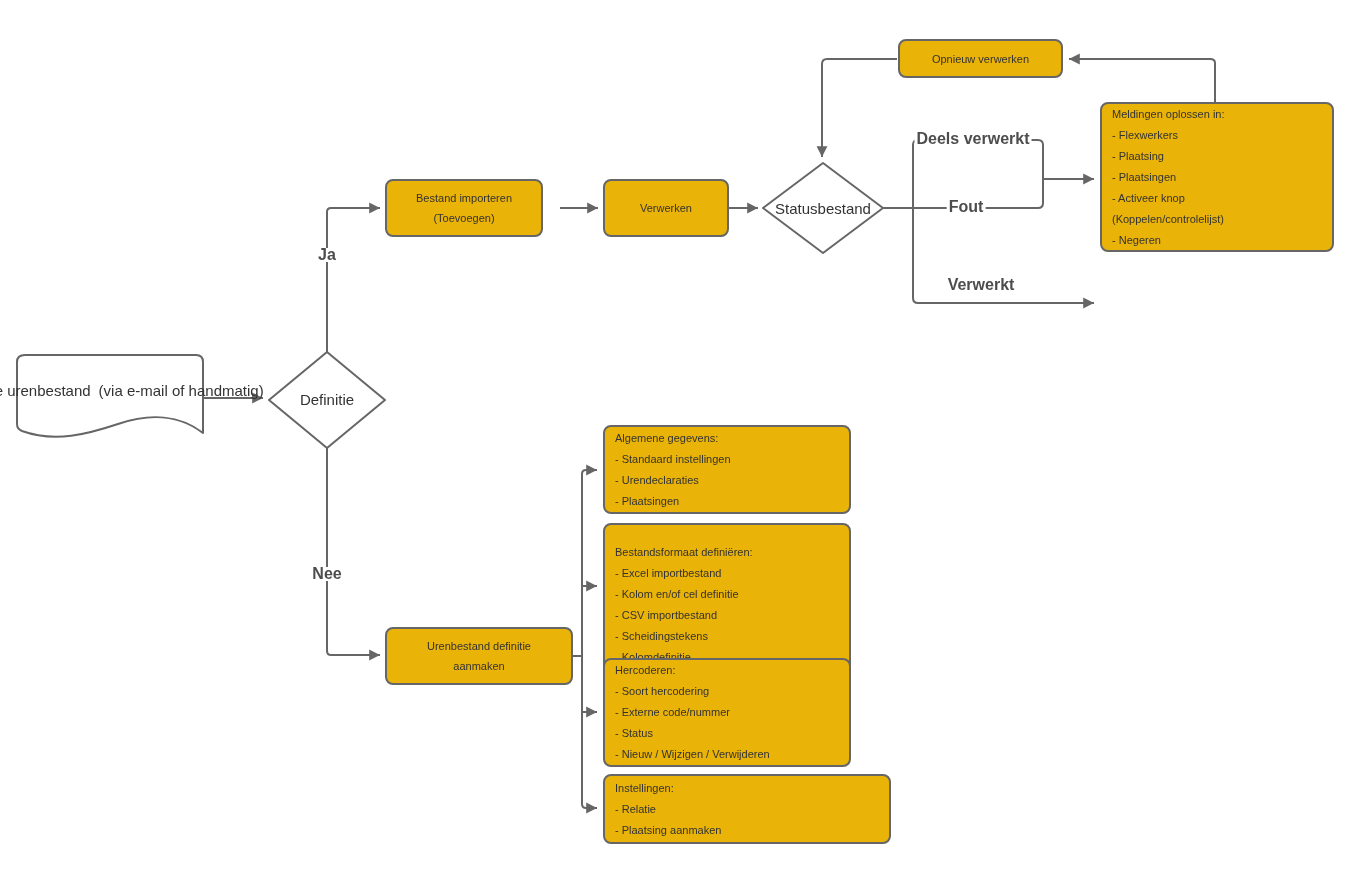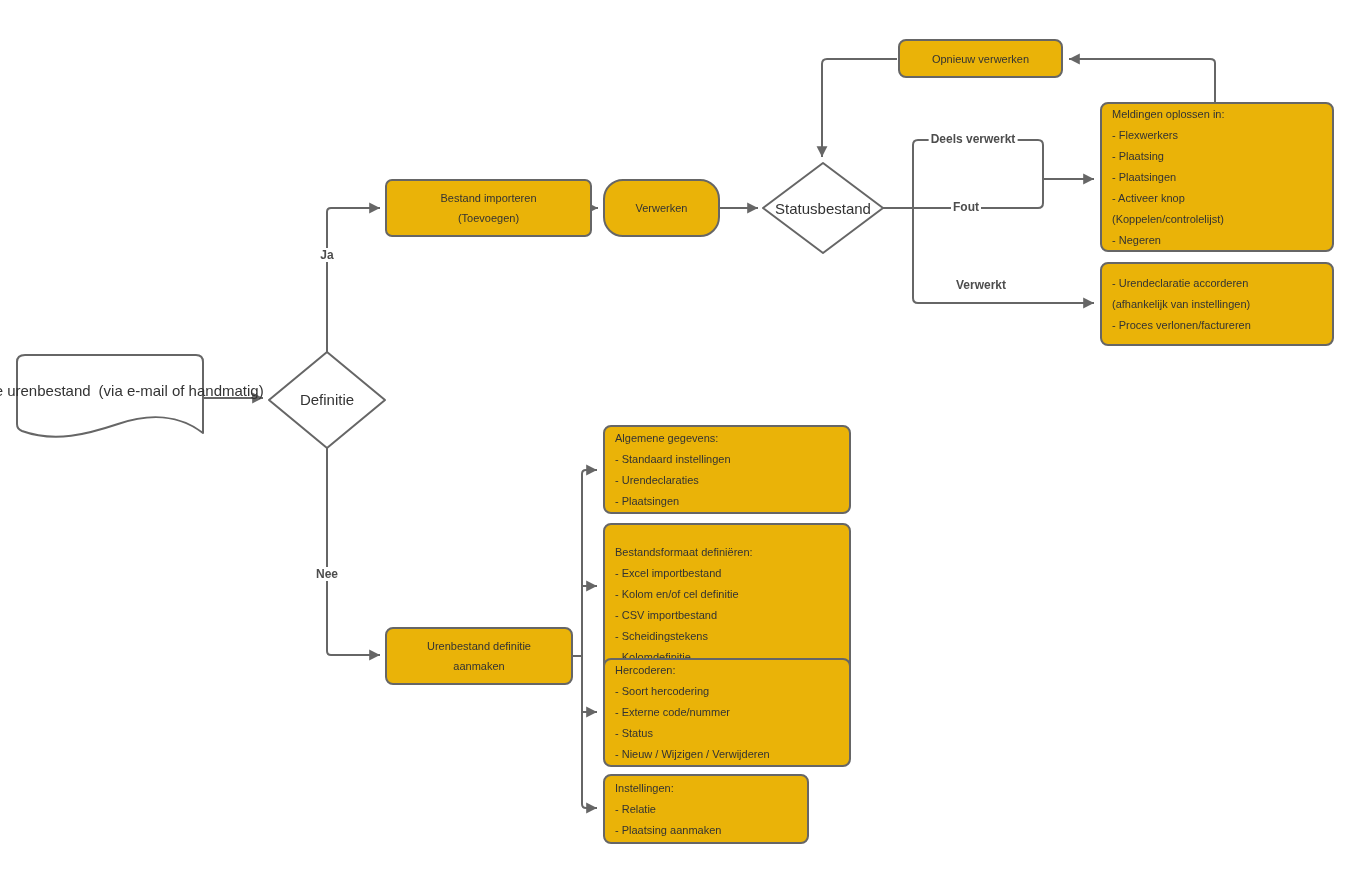--- a/index.html
+++ b/index.html
@@ -32,21 +32,21 @@
     display:flex;flex-direction:column;justify-content:center;
     text-align:left;line-height:21px;padding:0 10px;
   }
   .shape-label{
     position:absolute;display:flex;flex-direction:row;align-items:center;justify-content:center;
     text-align:center;color:var(--text);font-size:15px;line-height:20px;pointer-events:none;
   }
   .edge-label{
     position:absolute;transform:translate(-50%,-50%);
     background:#ffffff;color:var(--label);
-    font-size:12px;font-weight:bold;line-height:14px;
+    font-size:16px;font-weight:bold;line-height:14px;
     padding:0 2px;white-space:nowrap;
   }
   .line{white-space:nowrap;}
 </style>
 </head>
 <body>
 
 <div class="canvas">
 
   <svg class="connector-layer" viewBox="0 0 1352 887" xmlns="http://www.w3.org/2000/svg">
@@ -88,48 +88,43 @@
 
   <div class="shape-label" style="left:269px;top:352px;width:116px;height:96px;">
     <span>Definitie</span>
   </div>
 
   <div class="shape-label" style="left:763px;top:163px;width:120px;height:90px;line-height:19px;">
       <div class="line">Status</div>
       <div class="line">bestand</div>
     </div>
 
-  <div class="node-box center-text" style="left:385px;top:179px;width:207px;height:58px;border-radius:7px;">
+  <div class="node-box center-text" style="left:385px;top:179px;width:158px;height:58px;">
       <div class="line">Bestand importeren</div>
       <div class="line">(Toevoegen)</div>
     </div>
 
-  <div class="node-box center-text" style="left:603px;top:179px;width:117px;height:58px;border-radius:20px;">
+  <div class="node-box center-text" style="left:603px;top:179px;width:126px;height:58px;">
     <span>Verwerken</span>
   </div>
 
   <div class="node-box center-text" style="left:898px;top:39px;width:165px;height:39px;">
     <span>Opnieuw verwerken</span>
   </div>
 
   <div class="node-box list-text" style="left:1100px;top:102px;width:234px;height:150px;">
       <div class="line">Meldingen oplossen in:</div>
       <div class="line">- Flexwerkers</div>
       <div class="line">- Plaatsing</div>
       <div class="line">- Plaatsingen</div>
       <div class="line">- Activeer knop</div>
       <div class="line">(Koppelen/controlelijst)</div>
       <div class="line">- Negeren</div>
     </div>
 
-  <div class="node-box list-text" style="left:1100px;top:262px;width:234px;height:84px;">
-      <div class="line">- Urendeclaratie accorderen</div>
-      <div class="line">(afhankelijk van instellingen)</div>
-      <div class="line">- Proces verlonen/factureren</div>
-    </div>
 
   <div class="node-box center-text" style="left:385px;top:627px;width:188px;height:58px;">
       <div class="line">Urenbestand definitie</div>
       <div class="line">aanmaken</div>
     </div>
 
   <div class="node-box list-text" style="left:603px;top:425px;width:248px;height:89px;">
       <div class="line">Algemene gegevens:</div>
       <div class="line">- Standaard instellingen</div>
       <div class="line">- Urendeclaraties</div>
@@ -146,21 +141,21 @@
     </div>
 
   <div class="node-box list-text" style="left:603px;top:658px;width:248px;height:109px;">
       <div class="line">Hercoderen:</div>
       <div class="line">- Soort hercodering</div>
       <div class="line">- Externe code/nummer</div>
       <div class="line">- Status</div>
       <div class="line">- Nieuw / Wijzigen / Verwijderen</div>
     </div>
 
-  <div class="node-box list-text" style="left:603px;top:774px;width:206px;height:70px;">
+  <div class="node-box list-text" style="left:603px;top:774px;width:288px;height:70px;">
       <div class="line">Instellingen:</div>
       <div class="line">- Relatie</div>
       <div class="line">- Plaatsing aanmaken</div>
     </div>
 
   <div class="edge-label" style="left:327px;top:255px;">Ja</div>
   <div class="edge-label" style="left:327px;top:574px;">Nee</div>
   <div class="edge-label" style="left:973px;top:139px;">Deels verwerkt</div>
   <div class="edge-label" style="left:966px;top:207px;">Fout</div>
   <div class="edge-label" style="left:969px;top:285px;margin-left:12px;">Verwerkt</div>

